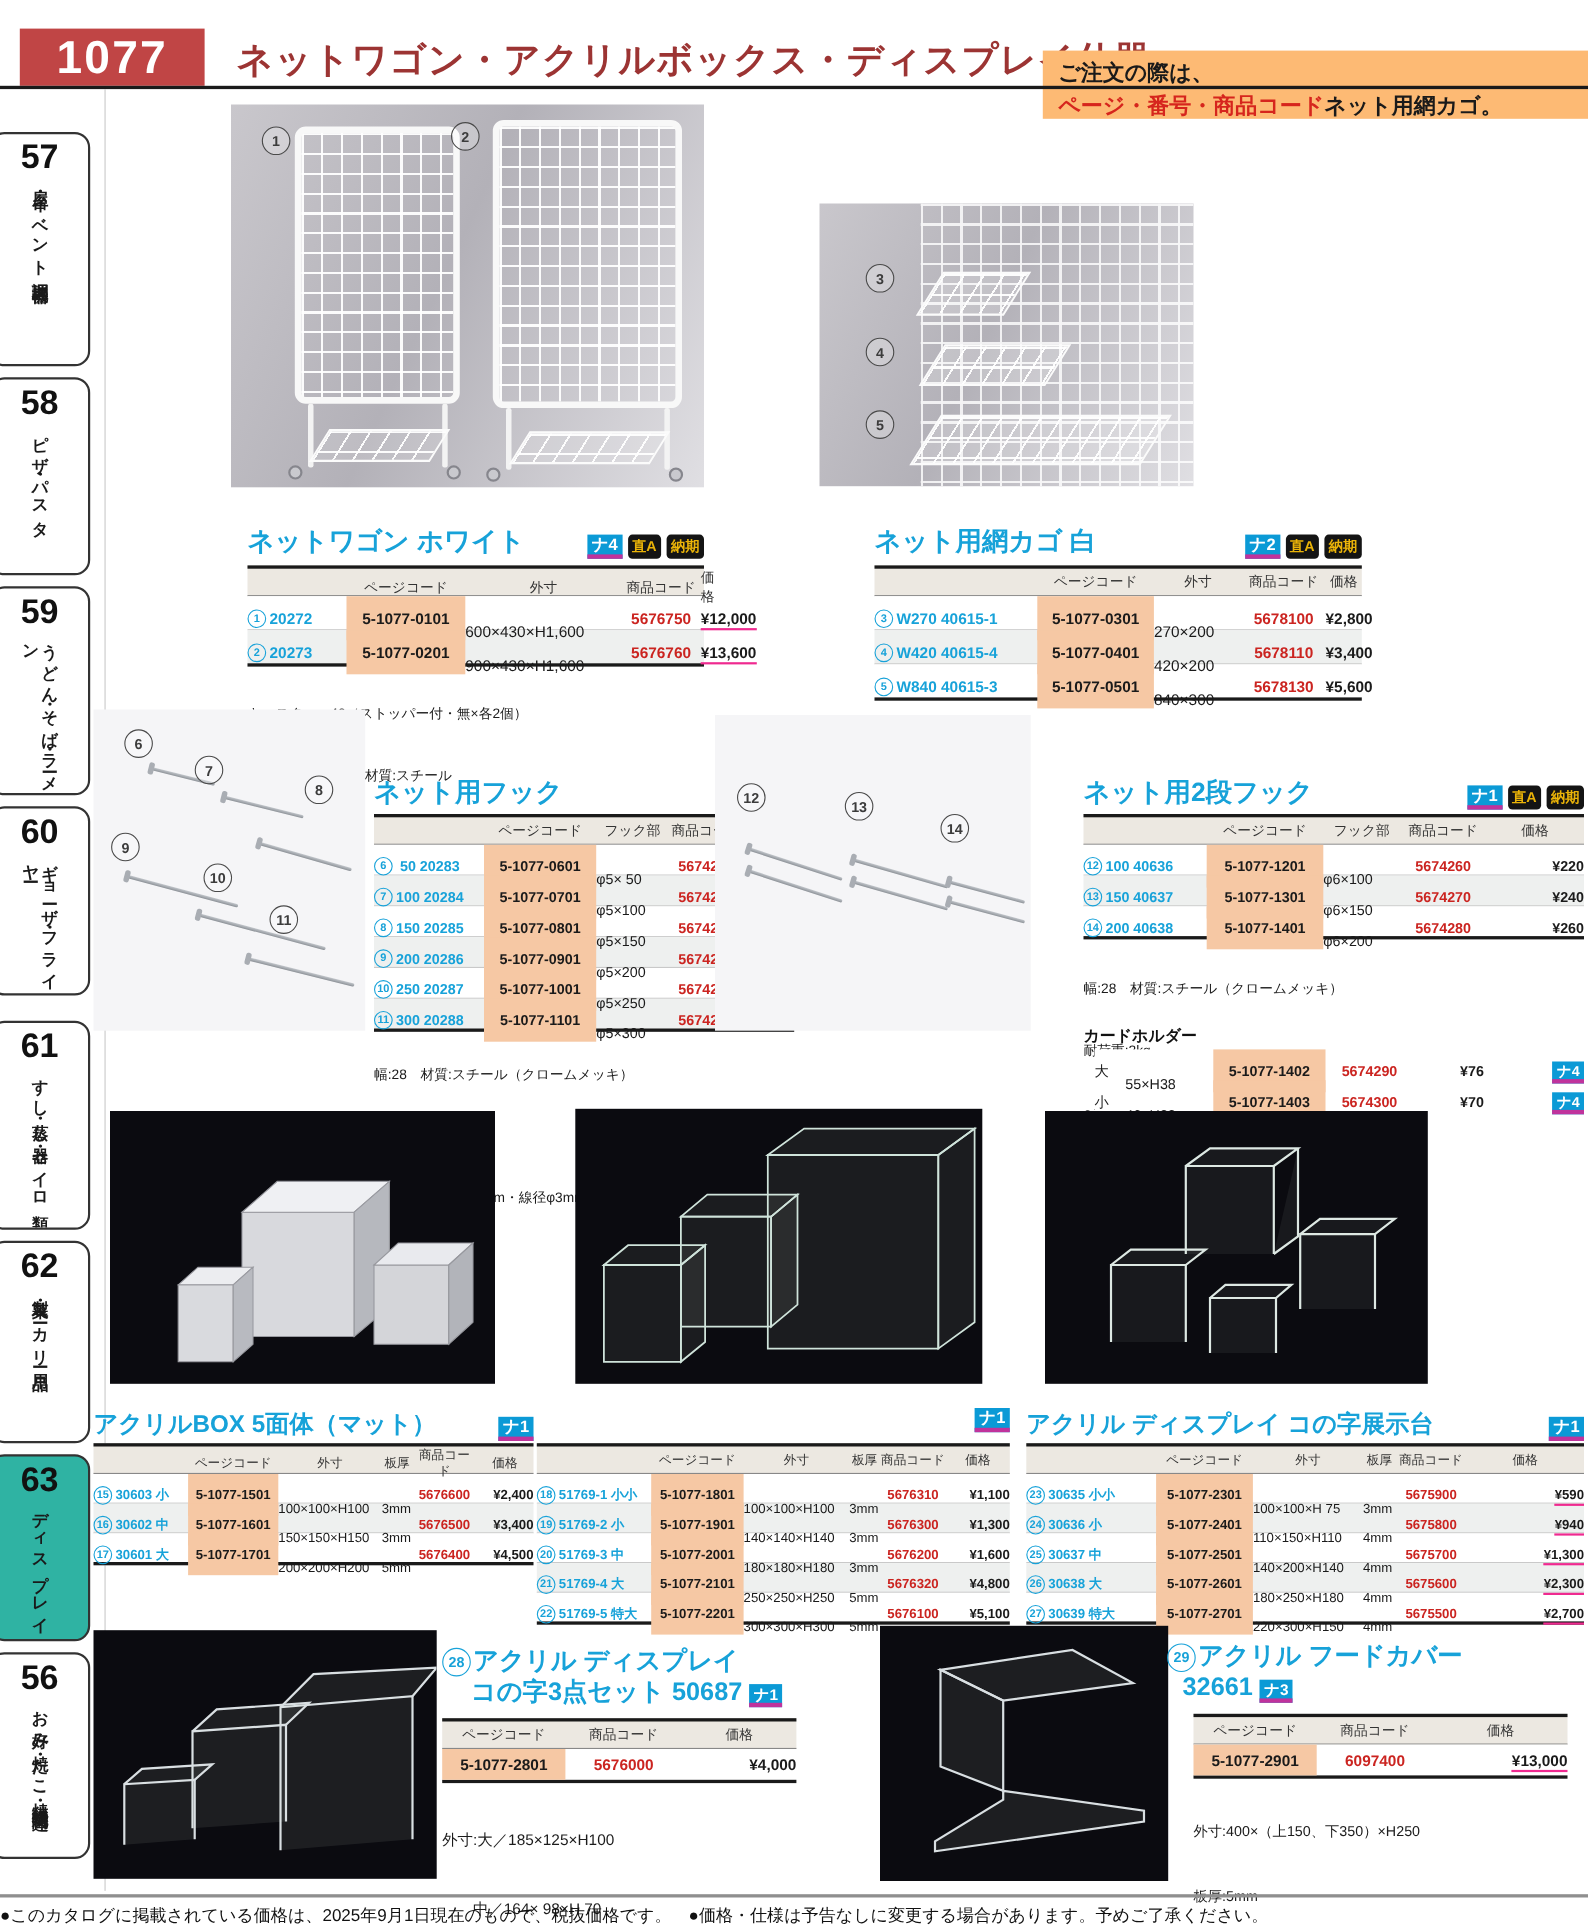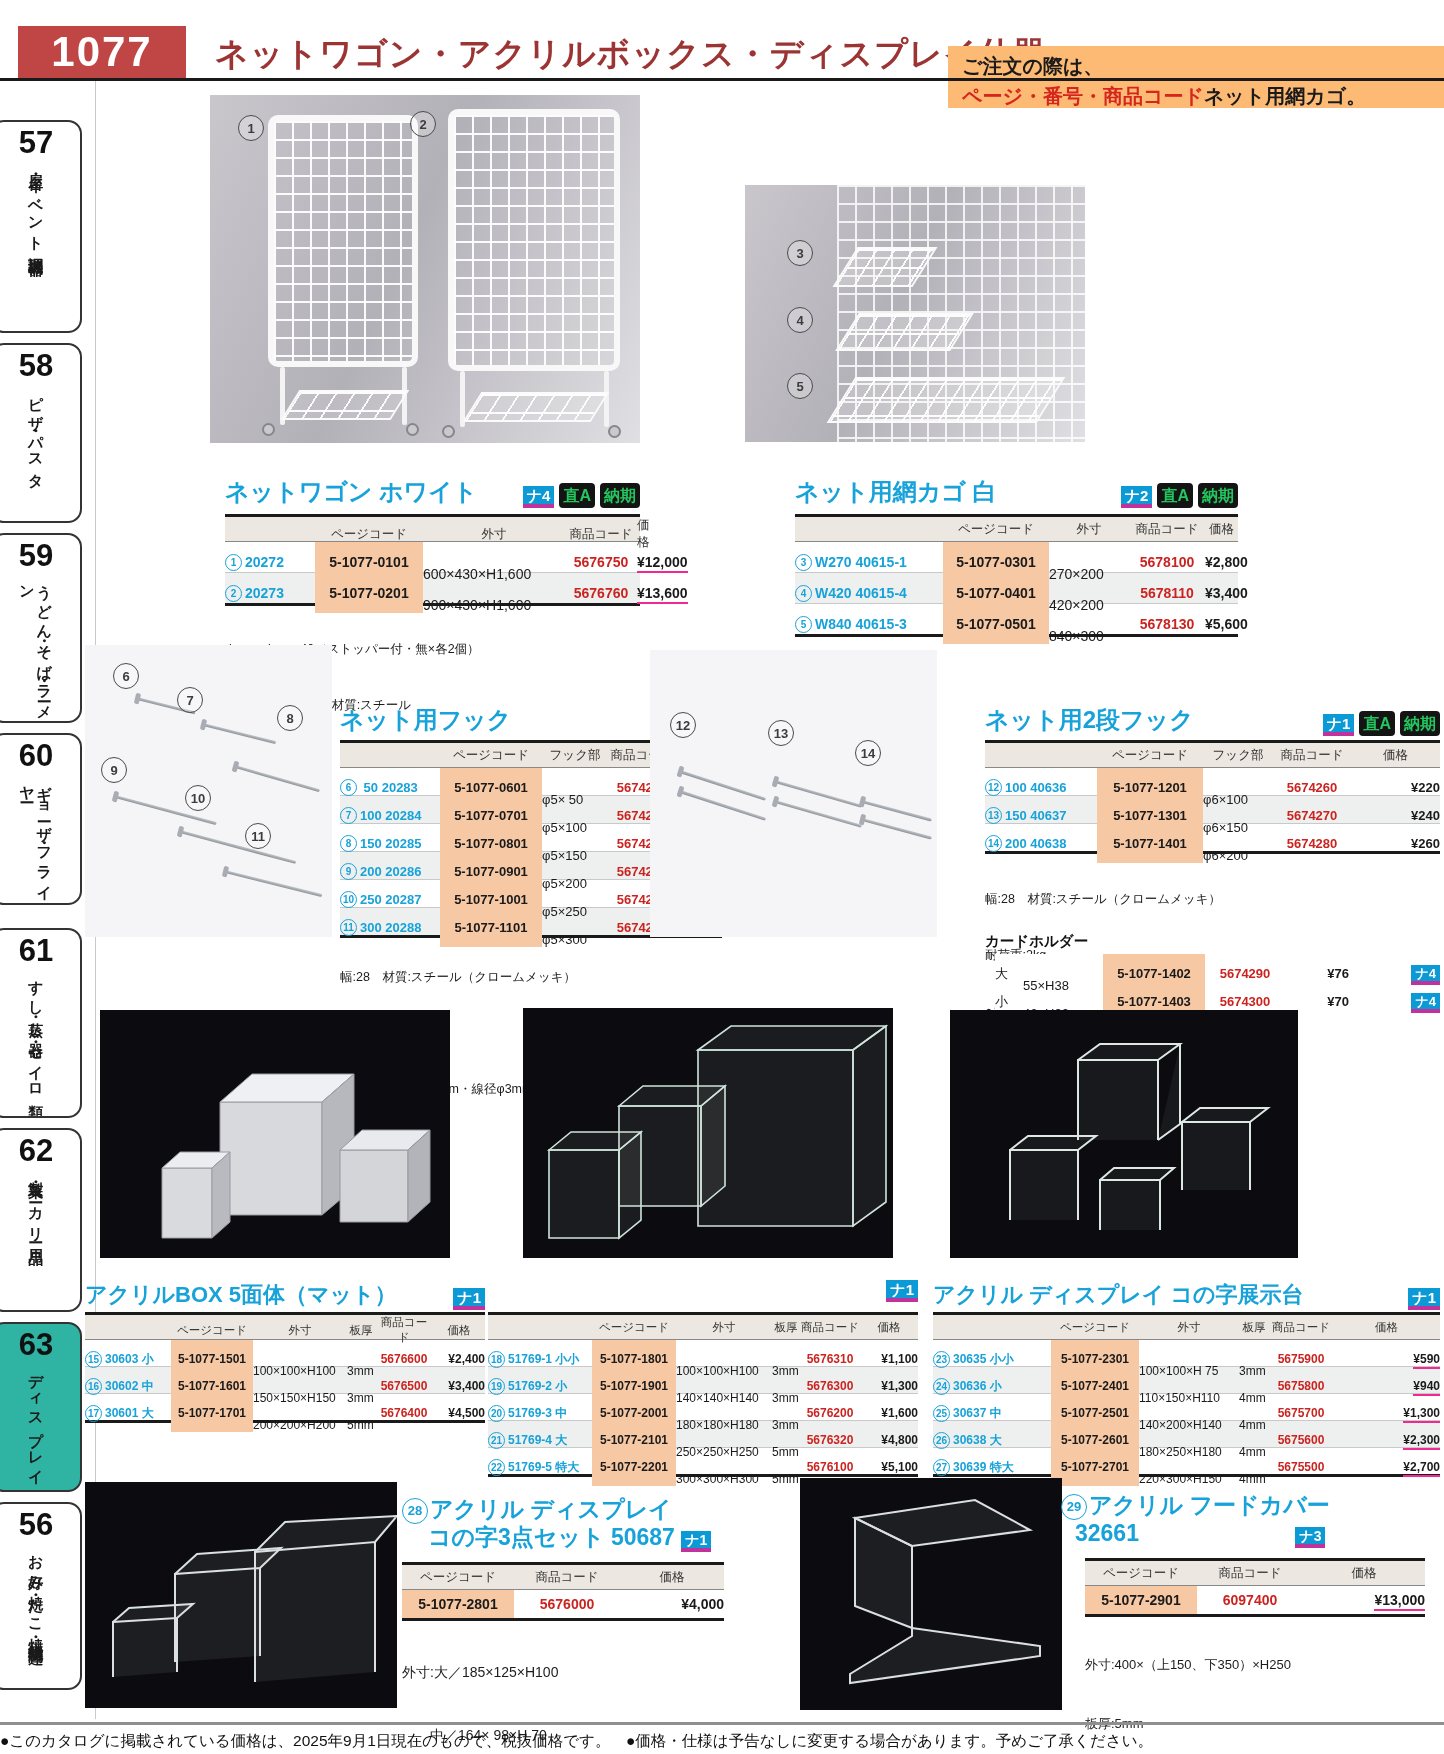--- a/index.html
+++ b/index.html
@@ -23,21 +23,21 @@
   .tab.active{background:#2fb3a3;}
   .tab .num{font-size:31px;font-weight:bold;line-height:1;color:#111;}
   .tab .lbl{writing-mode:vertical-rl;text-orientation:upright;font-size:15px;font-weight:bold;letter-spacing:2px;
     margin-top:4px;flex:1;overflow:hidden;line-height:1.15;}
 
   
   .sec-title{position:absolute;display:flex;align-items:flex-end;gap:6px;color:#17a2d9;font-weight:bold;font-size:24px;white-space:nowrap;}
   .sec-title .sp{margin-left:auto;display:flex;gap:5px;align-items:flex-end;}
   .badge-b{background:#0b9ad6;color:#fff;font-weight:bold;font-size:15px;line-height:1.15;padding:1px 4px 0;
     border-bottom:4px solid #c0339c;}
-  .badge-k{background:#141414;color:#22c55e;font-weight:bold;font-size:16px;line-height:1.2;padding:3px 4px;border-radius:4px;}
+  .badge-k{background:#141414;color:#eab308;font-weight:bold;font-size:13px;line-height:1.2;padding:3px 4px;border-radius:4px;}
 
   
   .tbl{position:absolute;box-sizing:border-box;}
   .tbl .hd{display:grid;align-items:center;height:24px;background:#ece8e1;border-top:3px solid #1a1a1a;
     border-bottom:1px solid #888;color:#333;font-size:12.5px;text-align:center;}
   .tbl .body .row{display:grid;align-items:center;border-bottom:1px solid #c9c9c9;background:#fff;}
   .tbl .body .row:nth-child(even){background:#eef0ef;}
   .tbl .body .row:last-child{border-bottom:3px solid #1a1a1a;}
   .itm{color:#17a2d9;font-weight:bold;display:flex;align-items:center;gap:3px;white-space:pre;}
   .circ{flex:0 0 auto;width:17px;height:17px;border:1.5px solid currentColor;border-radius:50%;
@@ -680,21 +680,21 @@
       <g fill="rgba(240,250,246,0.08)" stroke="#d9dfe2" stroke-width="2">
         <polygon points="55,40 175,22 230,52 112,68"></polygon>
         <polygon points="55,40 112,68 112,150 55,128"></polygon>
         <polygon points="112,150 240,168 240,178 50,205 50,196 112,158"></polygon>
       </g>
     </svg>
   </div>
   <div class="ptitle" style="left:1061px;top:1492px;">
     <span class="bigcirc">29</span><span>アクリル フードカバー</span><br>
     <span style="margin-left:14px;">32661</span>
-    <span class="badge-b" style="font-size:14px;margin-left:150px;">ナ3</span>
+    <span class="badge-b" style="font-size:14px;">ナ3</span>
   </div>
   <div class="tbl tp" style="left:1085px;top:1558px;width:340px;">
     <div class="hd">
       <span>ページコード</span>
       <span>商品コード</span>
       <span>価格</span>
     </div>
     <div class="body">
       <div class="row">
         <span class="pg">5-1077-2901</span>

